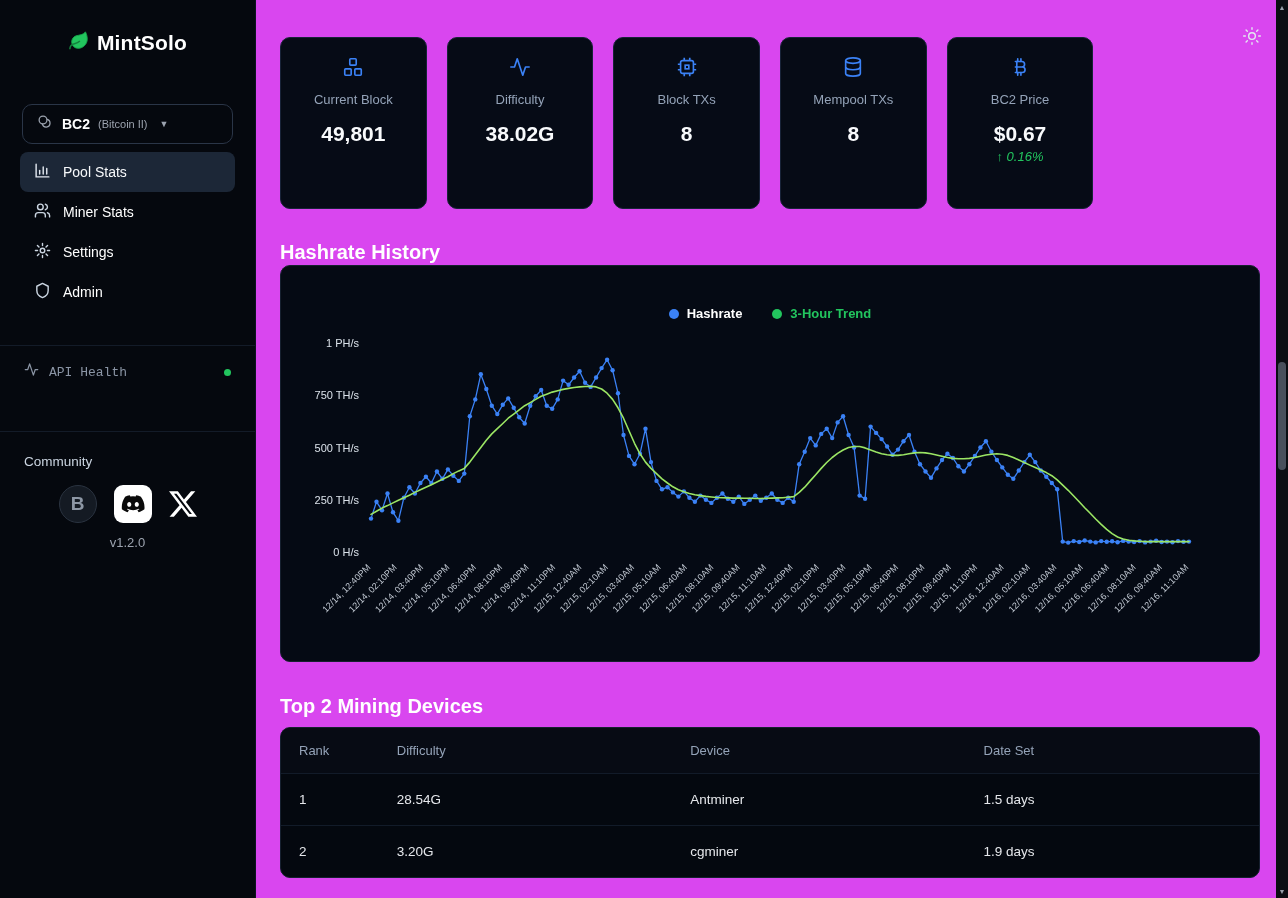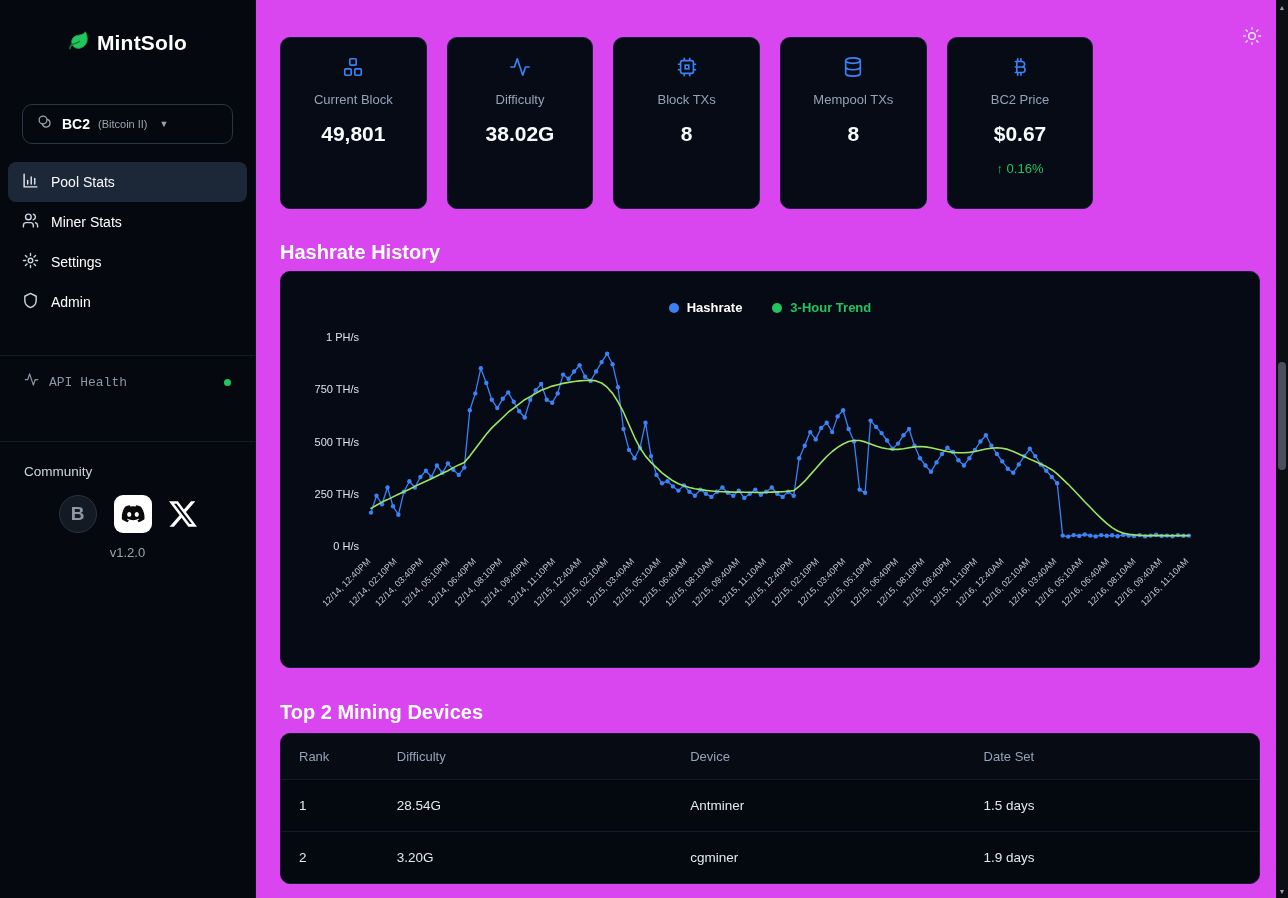--- a/index.html
+++ b/index.html
@@ -18,21 +18,21 @@
   }
   .logo { display:flex; align-items:center; justify-content:center; gap:7px; padding-top:30px; }
   .logo-text { color:#ffffff; font-size:21px; font-weight:700; letter-spacing:.2px; }
   .coin-pill {
     margin:48px 22px 0; height:40px; border:1px solid #2a3547; border-radius:10px;
     display:flex; align-items:center; gap:8px; padding:0 14px; cursor:pointer;
   }
   .coin-symbol { color:#fff; font-size:14px; font-weight:700; }
   .coin-name { color:#9ca3af; font-size:11px; }
   .chevron { color:#9ca3af; font-size:9px; margin-left:4px; }
-  .nav { margin-top:18px; padding:0 8px; }
+  .nav { margin-top:8px; padding:0 20px; }
   .nav-item {
     height:40px; display:flex; align-items:center; gap:12px; padding:0 14px;
     border-radius:8px; color:#ffffff; font-size:14px; margin-bottom:0; cursor:pointer;
   }
   .nav-item.active { background:#1c2737; color:#f8fafc; }
   .nav-item svg { flex:none; }
   .sb-divider { border-top:1px solid #131b28; margin-top:33px; }
   .api-row { display:flex; align-items:center; gap:10px; padding:16px 24px;font-family:Liberation Mono, monospace; }
   .api-label { color:#8b95a5; font-size:13px; }
   .api-dot { width:7px; height:7px; border-radius:50%; background:#22c55e; margin-left:auto; }
@@ -54,28 +54,28 @@
   .theme-toggle { position:absolute; top:26px; right:26px; cursor:pointer; }
 
   .stats-row { display:grid; grid-template-columns:repeat(6,1fr); gap:20px; margin-top:13px; }
   .stat-card {
     background:#060b16; border:1px solid #182338; border-radius:10px;
     height:172px; padding:18px 8px; text-align:center;
   }
   .stat-icon { height:24px; }
   .stat-label { color:#94a3b8; font-size:13px; margin:10px auto 9px; max-width:100px; line-height:1.5; }
   .stat-value { color:#f8fafc; font-size:21px; font-weight:700; line-height:1.45; max-width:96px; margin:0 auto; }
-  .stat-change { color:#22c55e; font-size:13px; margin-top:12px; }
+  .stat-change { color:#22c55e; font-size:13px; margin-top:0;font-style:italic; }
 
   .section-title { color:#ffffff; font-size:20px; font-weight:700; margin:30px 0 0; line-height:26px; }
   .section-title.second { margin-top:31px; }
 
   .chart-card {
     height:397px; background:#050a14; border:1px solid #16202f; border-radius:10px;
-    margin-top:6px; padding-top:28px; overflow:hidden;
+    padding-top:40px; overflow:hidden;
   }
   .legend { display:flex; justify-content:center; align-items:center; gap:30px; }
   .legend-item { display:flex; align-items:center; gap:8px; font-size:13px; font-weight:700; }
   .legend-dot { width:10px; height:10px; border-radius:50%; }
   .legend-label-hashrate { color:#ffffff; }
   .legend-label-trend { color:#22c55e; }
   svg.chart { display:block; width:966px; height:320px; margin-top:12px; }
   .ytick { fill:#dbe2ea; font-size:11px; font-family:"Liberation Sans",sans-serif; }
   .xtick { fill:#c3cad4; font-size:9px; font-family:"Liberation Sans",sans-serif; }
 

